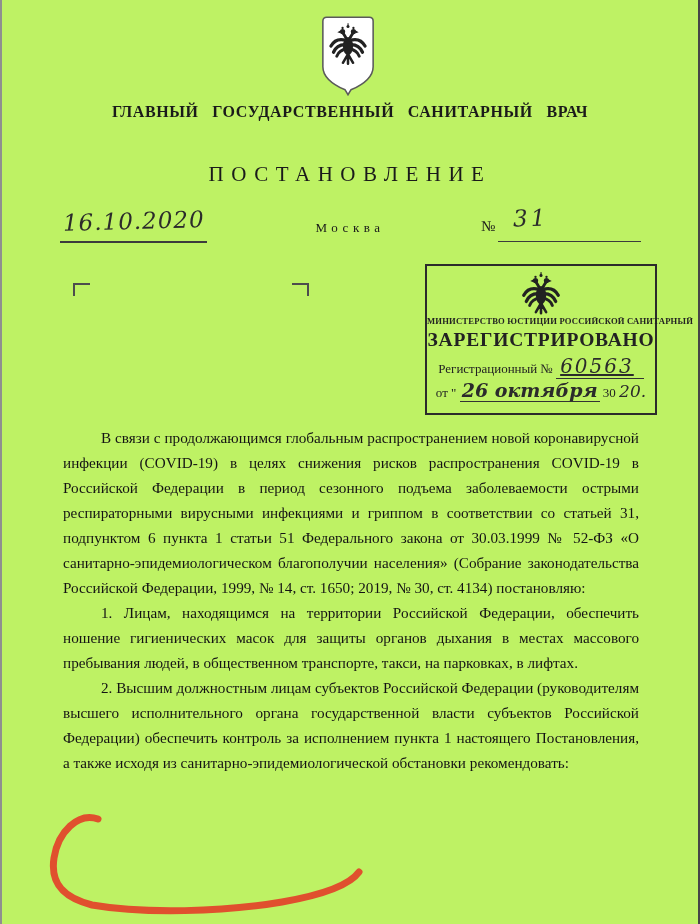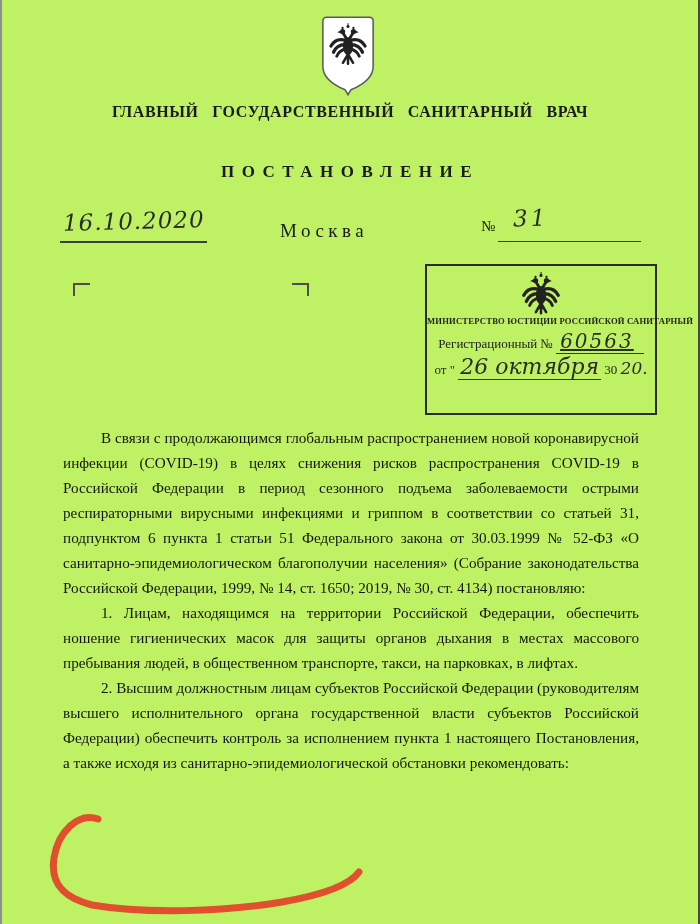--- a/index.html
+++ b/index.html
@@ -10,30 +10,30 @@
   }
   .edge-left{position:absolute;left:0;top:0;width:2px;height:100%;background:#8f8f8f;}
   .edge-right{position:absolute;right:0;top:0;width:2px;height:100%;background:#474747;}
 
   
   .org-line1{position:absolute;left:0;right:0;top:103px;text-align:center;
     font-weight:bold;font-size:16px;letter-spacing:.6px;word-spacing:9px;}
   .org-line2{position:absolute;left:0;right:0;top:125px;text-align:center;
     font-weight:bold;font-size:16px;letter-spacing:.6px;word-spacing:4px;}
   .doc-type{position:absolute;left:0;right:0;top:162px;text-align:center;
-    font-weight:bold;font-size:17px;letter-spacing:7.5px;}
+    font-weight:normal;font-size:21px;letter-spacing:7.5px;}
 
   
   .hw{font-family:"DejaVu Serif",serif;font-style:italic;color:#2b2b2b;}
   .date-hw{position:absolute;left:63px;top:208px;font-size:23px;letter-spacing:1px;
     transform:rotate(-1.5deg);}
   .date-underline{position:absolute;left:60px;top:241px;width:147px;height:0;
     border-bottom:2px solid #3c3c3c;}
-  .city{position:absolute;left:280px;top:220px;width:140px;
-    font-size:19px;letter-spacing:4.5px;}
+  .city{position:absolute;left:280px;top:220px;width:140px;text-align:center;
+    font-size:13px;letter-spacing:4.5px;}
   .num-sign{position:absolute;left:481px;top:218px;font-size:15px;}
   .num-hw{position:absolute;left:513px;top:205px;font-size:23px;letter-spacing:3px;
     transform:rotate(-2deg);}
   .num-underline{position:absolute;left:498px;top:241px;width:143px;height:0;
     border-bottom:1.8px solid #3c3c3c;}
 
   
   .corner-left{position:absolute;left:73px;top:283px;width:15px;height:11px;
     border-left:2px solid #4d4d4d;border-top:2px solid #4d4d4d;}
   .corner-right{position:absolute;left:292px;top:283px;width:15px;height:11px;
@@ -45,21 +45,21 @@
   .stamp{position:absolute;left:425px;top:264px;width:228px;height:147px;
     border:2px solid #2b2b2b;text-align:center;color:#222;}
   .stamp-eagle{display:block;margin:5px auto 0 auto;}
   .stamp-ministry{font-size:8.6px;font-weight:bold;letter-spacing:.2px;margin-top:1px;
     white-space:nowrap;}
   .stamp-registered{font-size:19.5px;font-weight:bold;letter-spacing:.8px;margin-top:3px;}
   .stamp-regrow{margin-top:3px;font-size:13px;white-space:nowrap;}
   .stamp-regnum{font-size:20px;letter-spacing:2px;border-bottom:1.6px solid #333;
     padding:0 10px 0 4px;text-decoration:underline;}
   .stamp-daterow{margin-top:1px;font-size:13px;white-space:nowrap;}
-  .stamp-datehw{font-size:22px;border-bottom:1.4px solid #333;padding:0 2px;}
+  .stamp-datehw{font-size:19px;border-bottom:1.4px solid #333;padding:0 2px;font-weight:bold;}
   .stamp-datehw2{font-size:17px;}
 
   
   .body-text{position:absolute;left:63px;top:425px;width:576px;
     font-size:15.2px;line-height:25px;text-align:justify;color:#141414;}
   .body-text p{margin:0;text-indent:38px;}
 
   
   .red-arc{position:absolute;left:28px;top:806px;pointer-events:none;}
   .hidden-defs{position:absolute;width:0;height:0;overflow:hidden;}
@@ -113,20 +113,21 @@
   <div class="num-underline"></div>
 
   <div class="corner-left"></div>
   <div class="corner-right"></div>
 
   <div class="stamp">
     <svg class="stamp-eagle" width="46" height="44" viewBox="0 0 60 60">
       <use href="#eagle-shape"></use>
     </svg>
     <div class="stamp-ministry">МИНИСТЕРСТВО ЮСТИЦИИ РОССИЙСКОЙ САНИТАРНЫЙ</div>
+    <div class="stamp-registered">ЗАРЕГИСТРИРОВАНО</div>
     <div class="stamp-regrow">
       <span>Регистрационный №</span>
       <span class="stamp-regnum hw">60563</span>
     </div>
     <div class="stamp-daterow">
       <span>от "</span>
       <span class="stamp-datehw hw">26 октября</span>
       <span>30</span>
       <span class="stamp-datehw2 hw">20.</span>
     </div>

